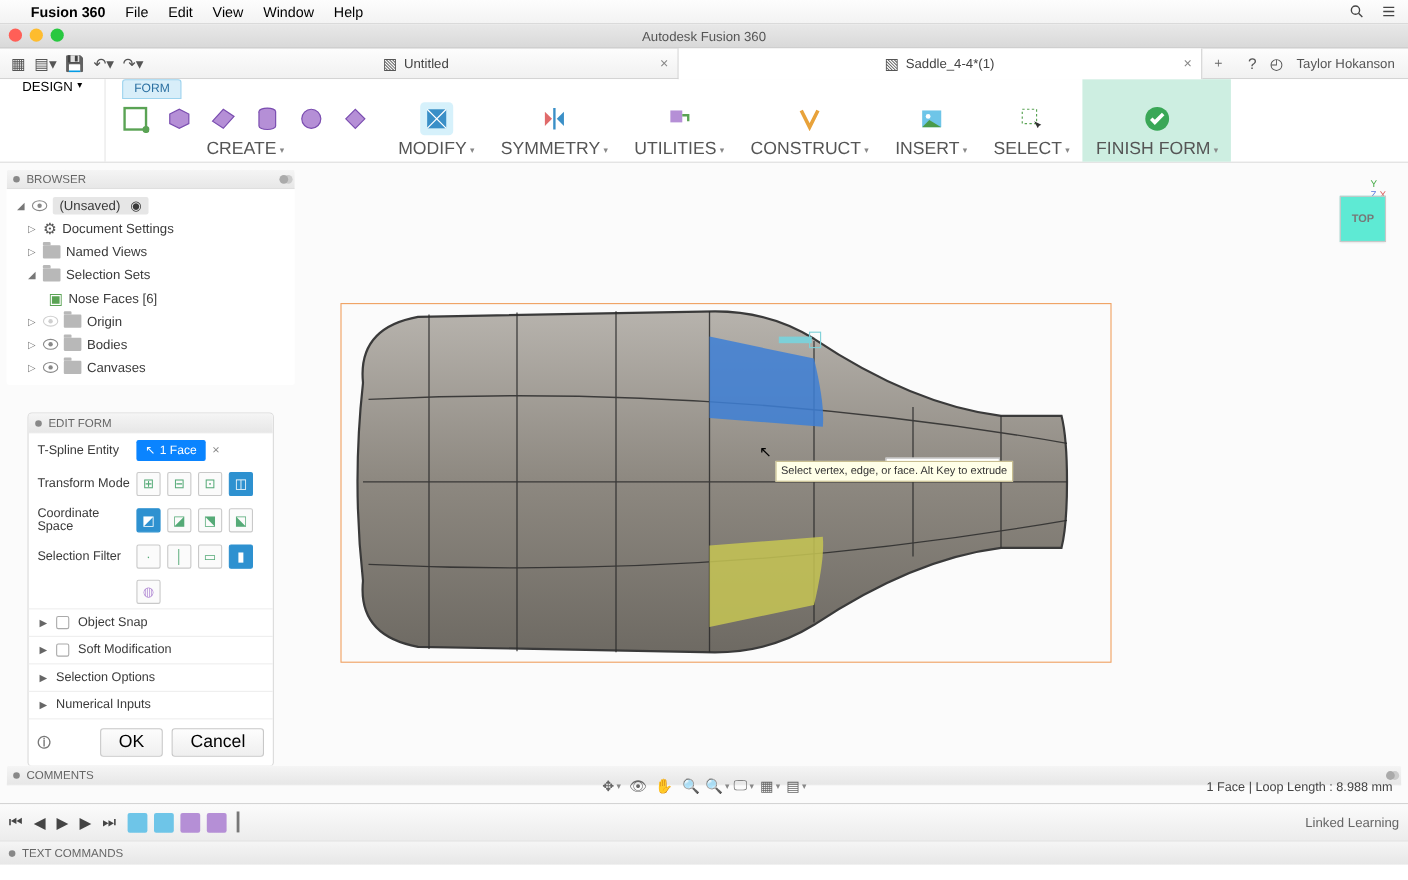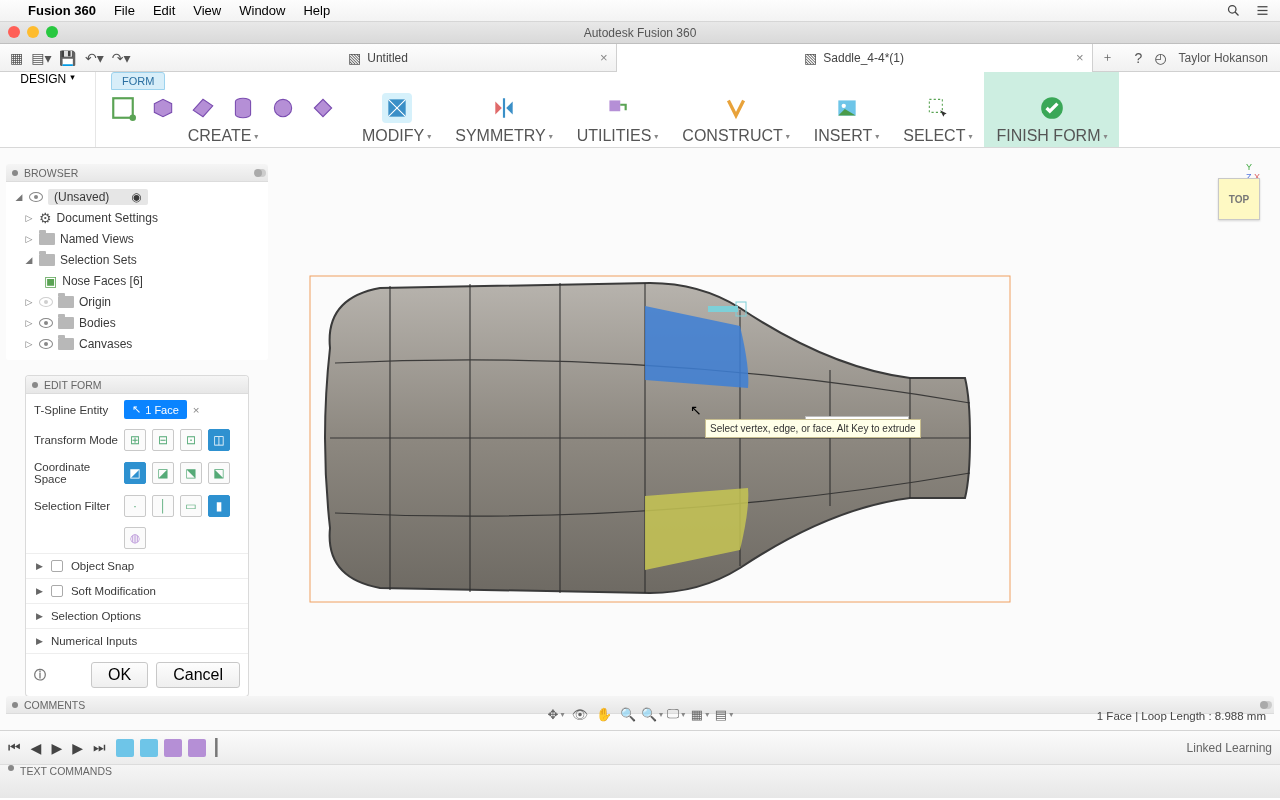--- a/index.html
+++ b/index.html
@@ -42,50 +42,50 @@
 .finish { background: #cdeee1; }
 .rgroup .ric svg { width:26px; height:26px; }
 
 
 .appbody { position: relative; height: 582px; background: #fbfbfb; }
 
 .panel { position: absolute; background: #fff; border-radius: 3px; font-size: 12px; color: #3a3a3a; }
 .panel-hdr { height: 18px; background: linear-gradient(#f5f5f5,#e7e7e7); display: flex; align-items: center; padding: 0 6px; font-size: 10.5px; color: #666; gap: 6px; border-bottom: 1px solid #dcdcdc; border-radius: 3px 3px 0 0; position:relative;}
 .panel-hdr .dot { width: 6px; height: 6px; border-radius: 50%; background: #888; }
 .panel-hdr .pin { margin-left:auto; width:8px; height:8px; border-radius:50%; background:#aaa; box-shadow: 4px 0 #ccc; }
-.browser { left: 6px; top: 16px; width: 262px; }
+.browser { left: 6px; top: 6px; width: 262px; }
 .tree { padding: 4px 4px 6px; }
 .tree-row { display: flex; align-items: center; gap: 5px; height: 21px; padding-left: 4px; }
 .tree-row .tri { width: 10px; font-size: 9px; color: #777; text-align: center; }
 .tree-row.d1 { padding-left: 14px; } .tree-row.d2 { padding-left: 34px; }
 .eye { width:14px; height:10px; border:1px solid #888; border-radius: 50%; position:relative; }
 .eye::after { content:""; position:absolute; width:4px; height:4px; background:#888; border-radius:50%; left:4px; top:2px;}
 .folder { width:16px; height:12px; background:#b8b8b8; border-radius:1px; position:relative; }
 .folder::before{content:"";position:absolute;width:7px;height:3px;background:#b8b8b8;top:-3px;left:0;border-radius:1px 1px 0 0;}
-.docnode { background:#e6e6e6; padding:1px 6px; border-radius:2px; display:flex; align-items:center; gap:18px;}
+.docnode { background:#e6e6e6; padding:1px 6px; border-radius:2px; display:flex; align-items:center; gap:5px;}
 
 
 .editform { left: 26px; top: 228px; width: 222px; box-shadow: 0 0 0 1px #dadada; }
 .ef-body { padding: 6px 8px 4px; display: grid; grid-template-columns: 90px 1fr; row-gap: 10px; align-items:center; font-size: 11.5px; }
 .ef-icons { display:flex; gap:6px; }
 .ef-icons .sq { width:22px; height:22px; border:1px solid #c9c9c9; border-radius:2px; display:flex; align-items:center; justify-content:center; font-size:12px; color:#5a7; background:#fbfbfb;}
 .ef-icons .sq.act { background:#2e91d0; border-color:#2e91d0; color:#fff; }
 .ef-chip { background:#0a84ff; color:#fff; padding:3px 8px; border-radius:2px; font-size:11px; display:flex; align-items:center; gap:4px;}
 .ef-collapse { display:flex; align-items:center; gap:8px; padding:6px 10px; font-size:11.5px; border-top:1px solid #eee; }
 .ef-collapse .tri { font-size:9px; color:#666; }
 .ef-collapse .cb { width:12px; height:12px; border:1px solid #aaa; border-radius:2px; }
 .ef-foot { display:flex; justify-content:flex-end; gap:8px; padding:8px; border-top:1px solid #eee; align-items:center;}
 .ef-foot .info { margin-right:auto; color:#777; font-weight:bold; }
 .btn { padding:3px 16px; font-size:16px; background:linear-gradient(#fdfdfd,#efefef); border:1px solid #c8c8c8; border-radius:3px; }
 
 
 .comments { position:absolute; left:6px; bottom:16px; right:6px; height:18px; }
 
 
-.viewcube { position:absolute; right:20px; top:30px; width:42px; height:42px; background:#fef9c3; border:1px solid #c8c8c8; display:flex; align-items:center; justify-content:center; font-size:10px; color:#777; font-weight:bold; box-shadow:0 1px 2px rgba(0,0,0,.15);}
+.viewcube { position:absolute; right:20px; top:30px; width:42px; height:42px; background:#5eead4; border:1px solid #c8c8c8; display:flex; align-items:center; justify-content:center; font-size:10px; color:#777; font-weight:bold; box-shadow:0 1px 2px rgba(0,0,0,.15);}
 .axis { position:absolute; right:20px; top:14px; font-size:9px; }
 .axis .y{color:#4a4;} .axis .x{color:#d66;} .axis .z{color:#57d;}
 
 
 .canvas { position:absolute; left:270px; top:0; right:0; bottom:36px; }
 .canvas svg { width:100%; height:100%; }
 .tooltip { position:absolute; left:435px; top:271px; background:#ffffe8; border:1px solid #c8be90; padding:3px 4px; font-size:10px; color:#333; }
 .valbox { position:absolute; left:535px; top:248px; display:flex; align-items:center; background:#fff; border:1px solid #bbb; height:20px; font-size:11px;margin-top:20px;}
 .valbox input { width:62px; border:none; text-align:right; padding:0 6px; font-size:11px; outline:none; }
 .valbox .dd { width:18px; text-align:center; border-left:1px solid #ddd; }
@@ -98,21 +98,21 @@
 .navbar .dd::after{content:"▾"; font-size:8px; margin-left:2px; color:#888;}
 .status { position:absolute; right:14px; bottom:8px; font-size:11.5px; color:#444; }
 
 
 .timeline { height:34px; background:linear-gradient(#fbfbfb,#ececec); border-top:1px solid #d4d4d4; display:flex; align-items:center; padding:0 8px; gap:10px; }
 .timeline .pc { font-size:14px; color:#444; }
 .tl-thumbs { display:flex; gap:6px; align-items:center; }
 .tl-thumbs .th { width:18px; height:18px; border-radius:2px; }
 .linkedIn { margin-left:auto; display:flex; align-items:center; gap:4px; font-size:12px; color:#666; }
 
-.textcmd { height:34px; background:linear-gradient(#f5f5f5,#e7e7e7); border-top:1px solid #dcdcdc; display:flex; align-items:flex-start; padding:0 8px; font-size:10.5px; color:#666; gap:6px;}
+.textcmd { height:22px; background:linear-gradient(#f5f5f5,#e7e7e7); border-top:1px solid #dcdcdc; display:flex; align-items:center; padding:0 8px; font-size:10.5px; color:#666; gap:6px;}
 .textcmd .dot { width:6px; height:6px; border-radius:50%; background:#888;}
 
 .watermark { position:absolute; color:rgba(120,120,120,.15); font-size:34px; font-weight:bold; letter-spacing:4px; pointer-events:none; font-style:italic; }
 </style>
 </head>
 <body>
 
 <div class="mac-menubar">
   <span class="apple"></span>
   <span class="appname">Fusion 360</span>

